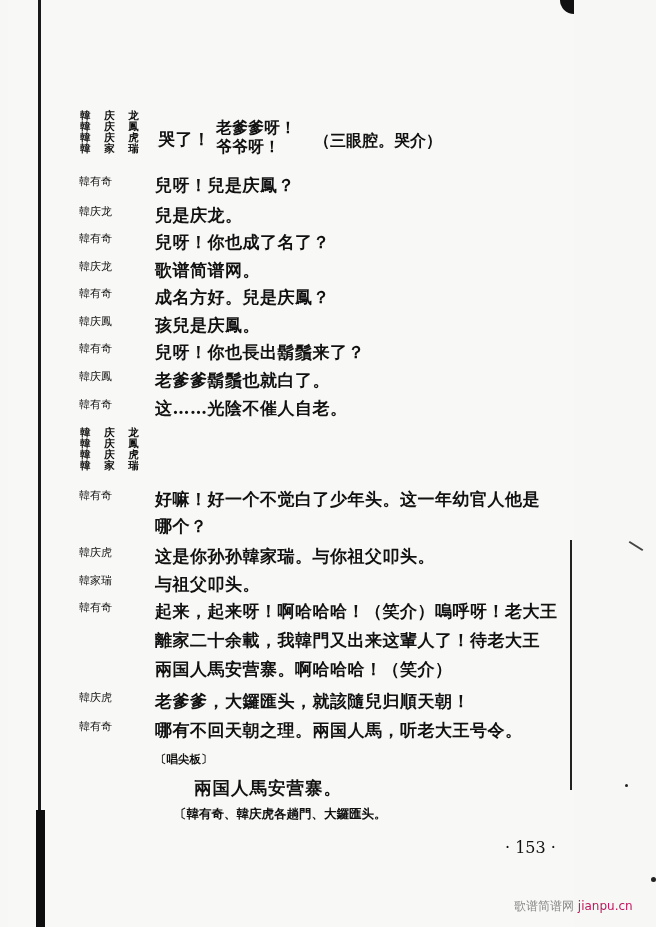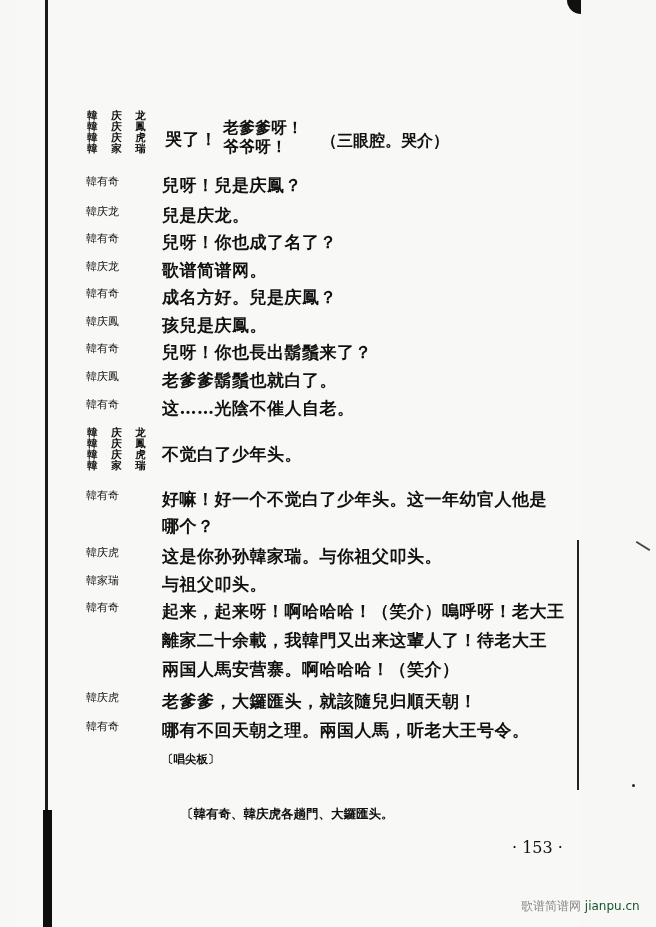--- a/index.html
+++ b/index.html
@@ -3,21 +3,21 @@
 <meta charset="utf-8">
 <style>
   html, body { margin: 0; padding: 0; }
   body {
     width: 656px; height: 927px; position: relative; overflow: hidden;
     background: #f7f7f5;
     font-family: "DejaVu Serif", "Liberation Serif", serif;
     color: #111;
   }
   .page {
-    position: absolute; left: 15px; top: 0; width: 566px; height: 927px;
+    position: absolute; left: 8px; top: 0; width: 566px; height: 927px;
     background: #f8f8f6;
   }
   .binding-left {
     position: absolute; left: 30px; top: 0; width: 3px; height: 927px;
     background: #1a1a1a;
   }
   .binding-left-thick {
     position: absolute; left: 28px; top: 810px; width: 9px; height: 117px;
     background: #0e0e0e;
   }
@@ -56,21 +56,21 @@
   .aria { position: absolute; left: 186px; font-size: 17.5px; font-weight: bold; letter-spacing: 1px; }
   .stagedir { position: absolute; left: 166px; font-size: 12.5px; font-weight: bold; }
   .pageno {
     position: absolute; left: 497px; top: 838px; font-size: 16px; font-weight: normal;
     font-family: "DejaVu Serif", serif;
   }
   .watermark {
     position: absolute; left: 506px; top: 898px; font-size: 12px;
     font-family: "DejaVu Sans", sans-serif; color: #8a8a8a; white-space: nowrap;
   }
-  .watermark .url { color: #14532d; }
+  .watermark .url { color: #be185d; }
 </style>
 </head>
 <body>
 
 <div class="page">
   <div class="binding-left"></div>
   <div class="binding-left-thick"></div>
   <div class="corner-tr"></div>
   <div class="edge-right"></div>
   <div class="scratch"></div>
@@ -126,21 +126,20 @@
     <span class="speaker">韓有奇</span>
     <span class="line">这……光陰不催人自老。</span>
   </div>
 
   <div class="group" style="top:427px;">
     <div>韓 庆 龙</div>
     <div>韓 庆 鳳</div>
     <div>韓 庆 虎</div>
     <div>韓 家 瑞</div>
   </div>
-  <div class="line" style="top:443px;">不觉白了少年头。</div>
 
   <div class="row" style="top:488px;">
     <span class="speaker">韓有奇</span>
     <span class="line">好嘛！好一个不觉白了少年头。这一年幼官人他是</span>
   </div>
   <div class="row" style="top:515px;">
     <span class="line">哪个？</span>
   </div>
   <div class="row" style="top:545px;">
     <span class="speaker">韓庆虎</span>
@@ -163,20 +162,21 @@
   <div class="row" style="top:690px;">
     <span class="speaker">韓庆虎</span>
     <span class="line">老爹爹，大鑼匯头，就該隨兒归順天朝！</span>
   </div>
   <div class="row" style="top:719px;">
     <span class="speaker">韓有奇</span>
     <span class="line">哪有不回天朝之理。兩国人馬，听老大王号令。</span>
   </div>
 
   <div class="cue" style="top:752px;">〔唱尖板〕</div>
+  <div class="aria" style="top:776px;">兩国人馬安营寨。</div>
   <div class="stagedir" style="top:806px;">〔韓有奇、韓庆虎各趟門、大鑼匯头。</div>
 
   <div class="pageno">· 153 ·</div>
 
   <div class="watermark">
     <span>歌谱简谱网</span>
     <span class="url">jianpu.cn</span>
   </div>
 </div>
 

